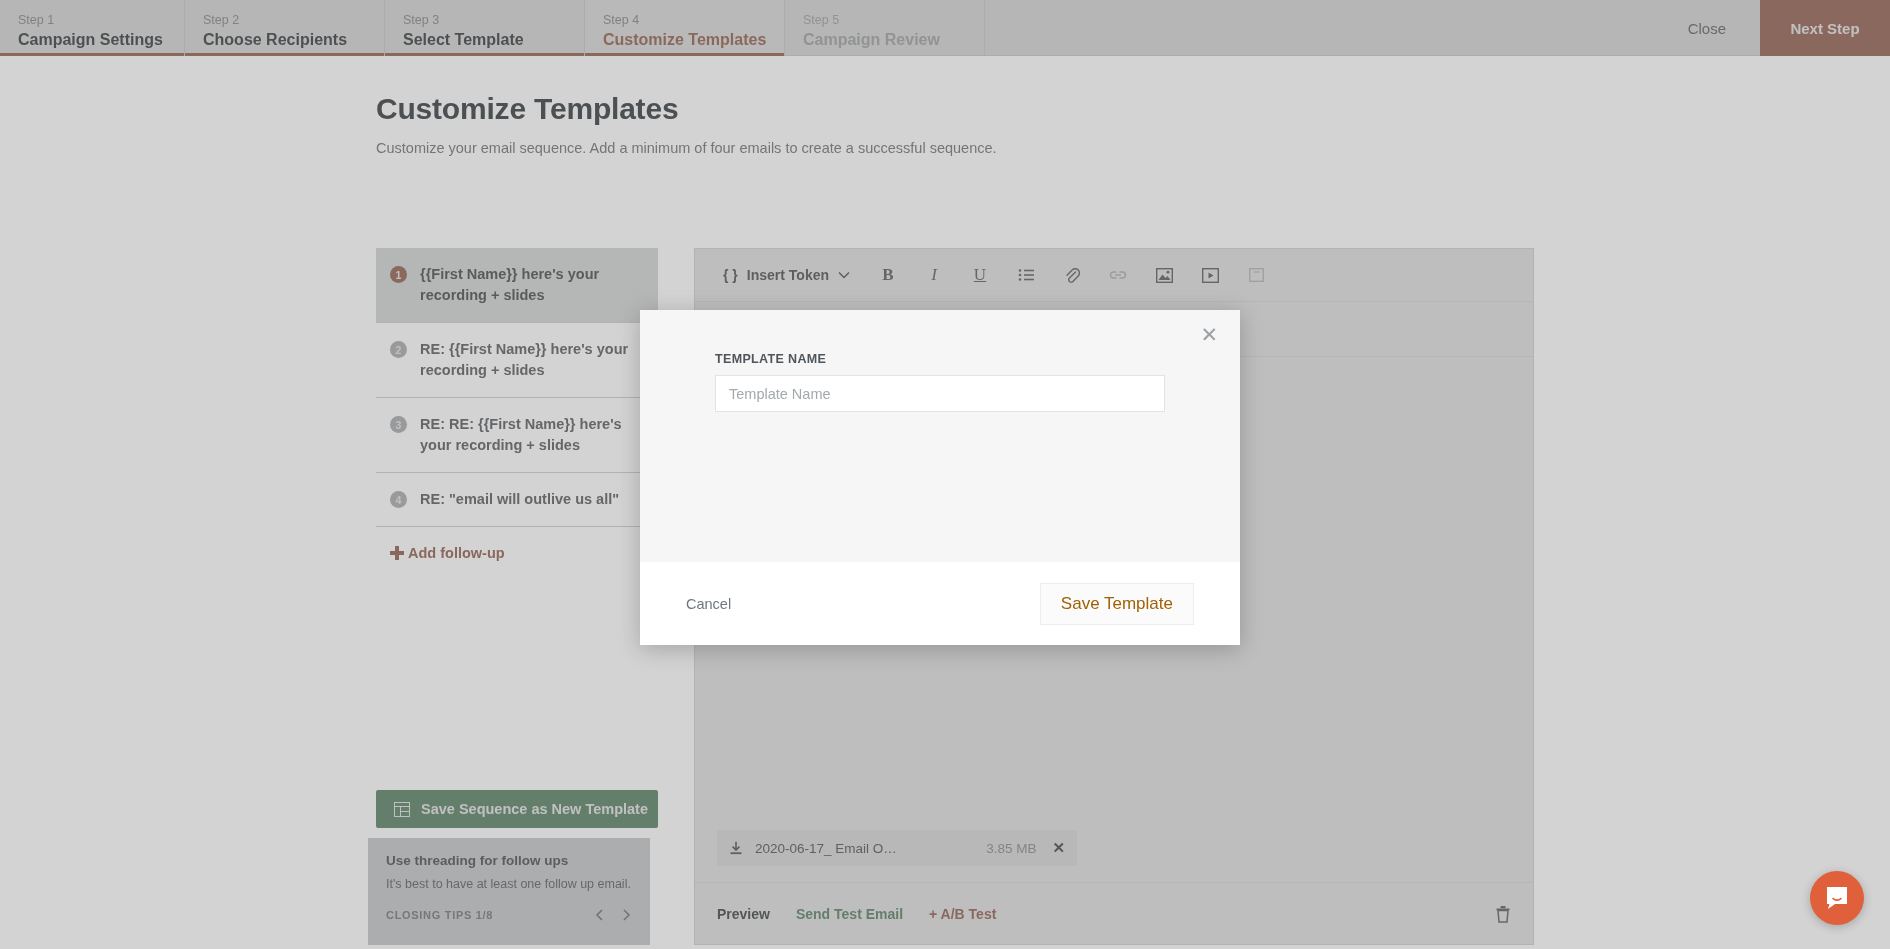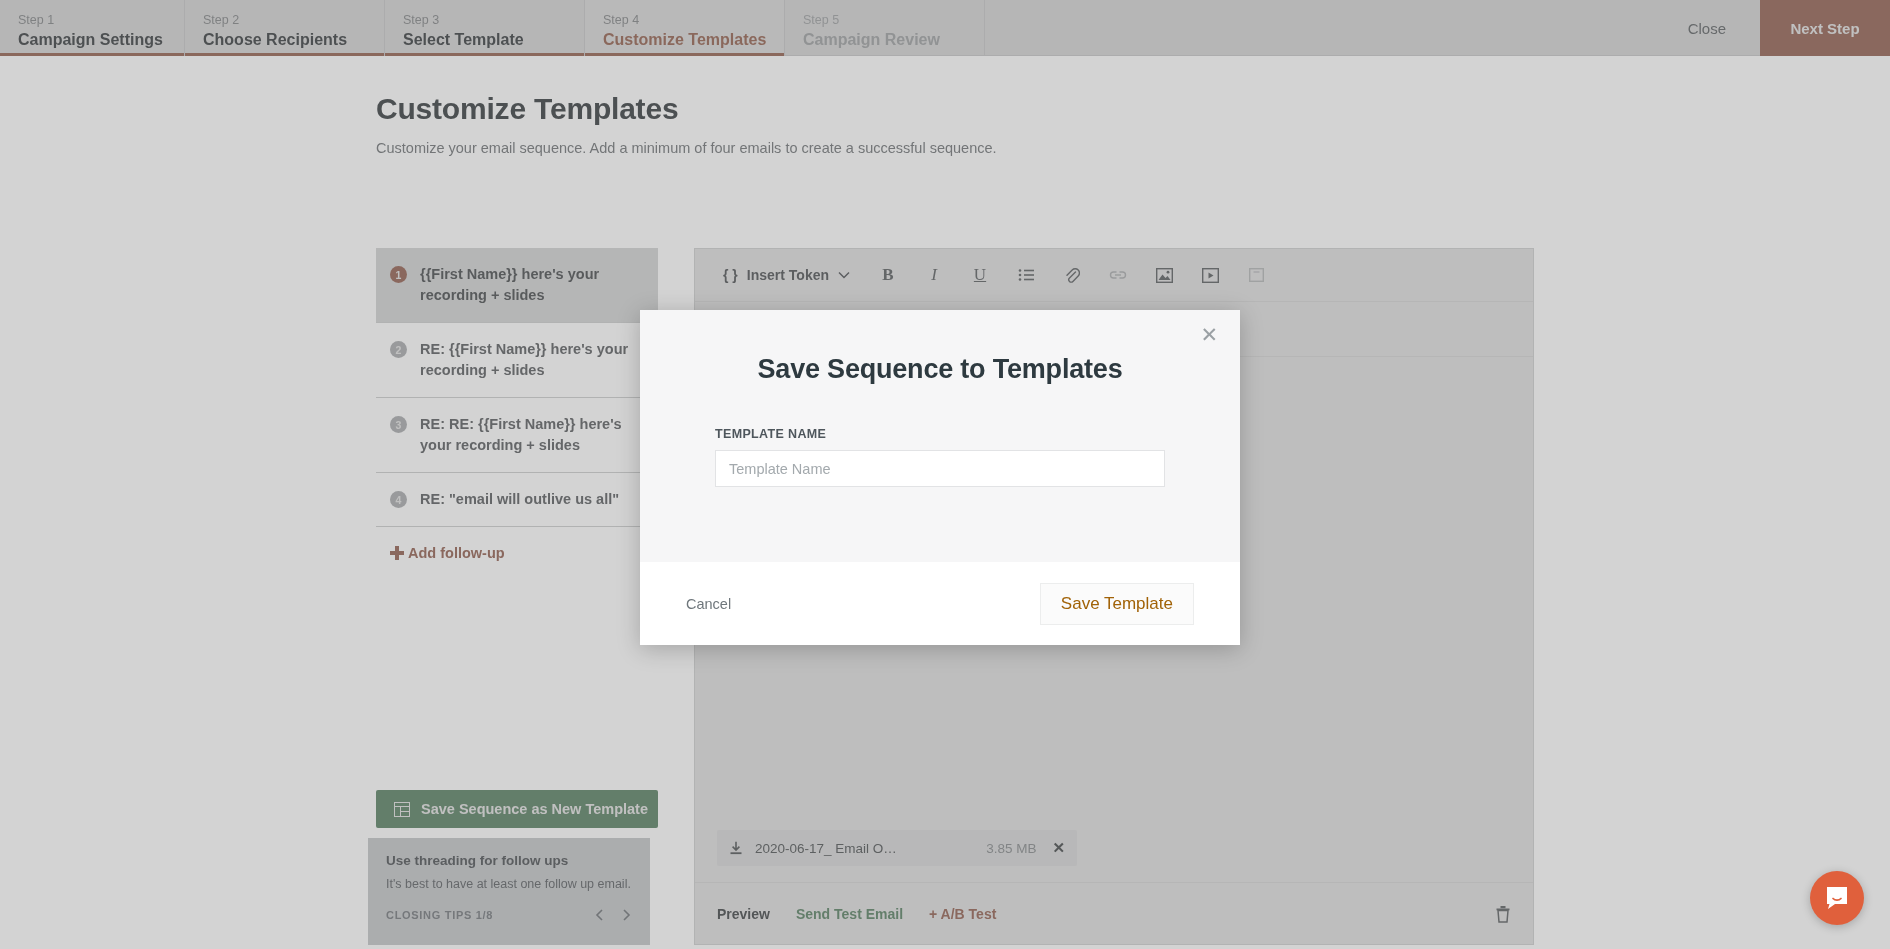--- a/index.html
+++ b/index.html
@@ -491,21 +491,20 @@
       </div>
 
     </div>
   </div>
 
   <div class="overlay"></div>
 
   <div class="modal">
     <div class="modal-body">
       <div class="modal-x">✕</div>
-      <h2 class="modal-title">Save Sequence to Templates</h2>
       <div class="field-label">TEMPLATE NAME</div>
       <input class="field-input" type="text" placeholder="Template Name" style="">
     </div>
     <div class="modal-foot">
       <span class="cancel-btn">Cancel</span>
       <button class="save-tmpl-btn">Save Template</button>
     </div>
   </div>
 
   <div class="intercom">

